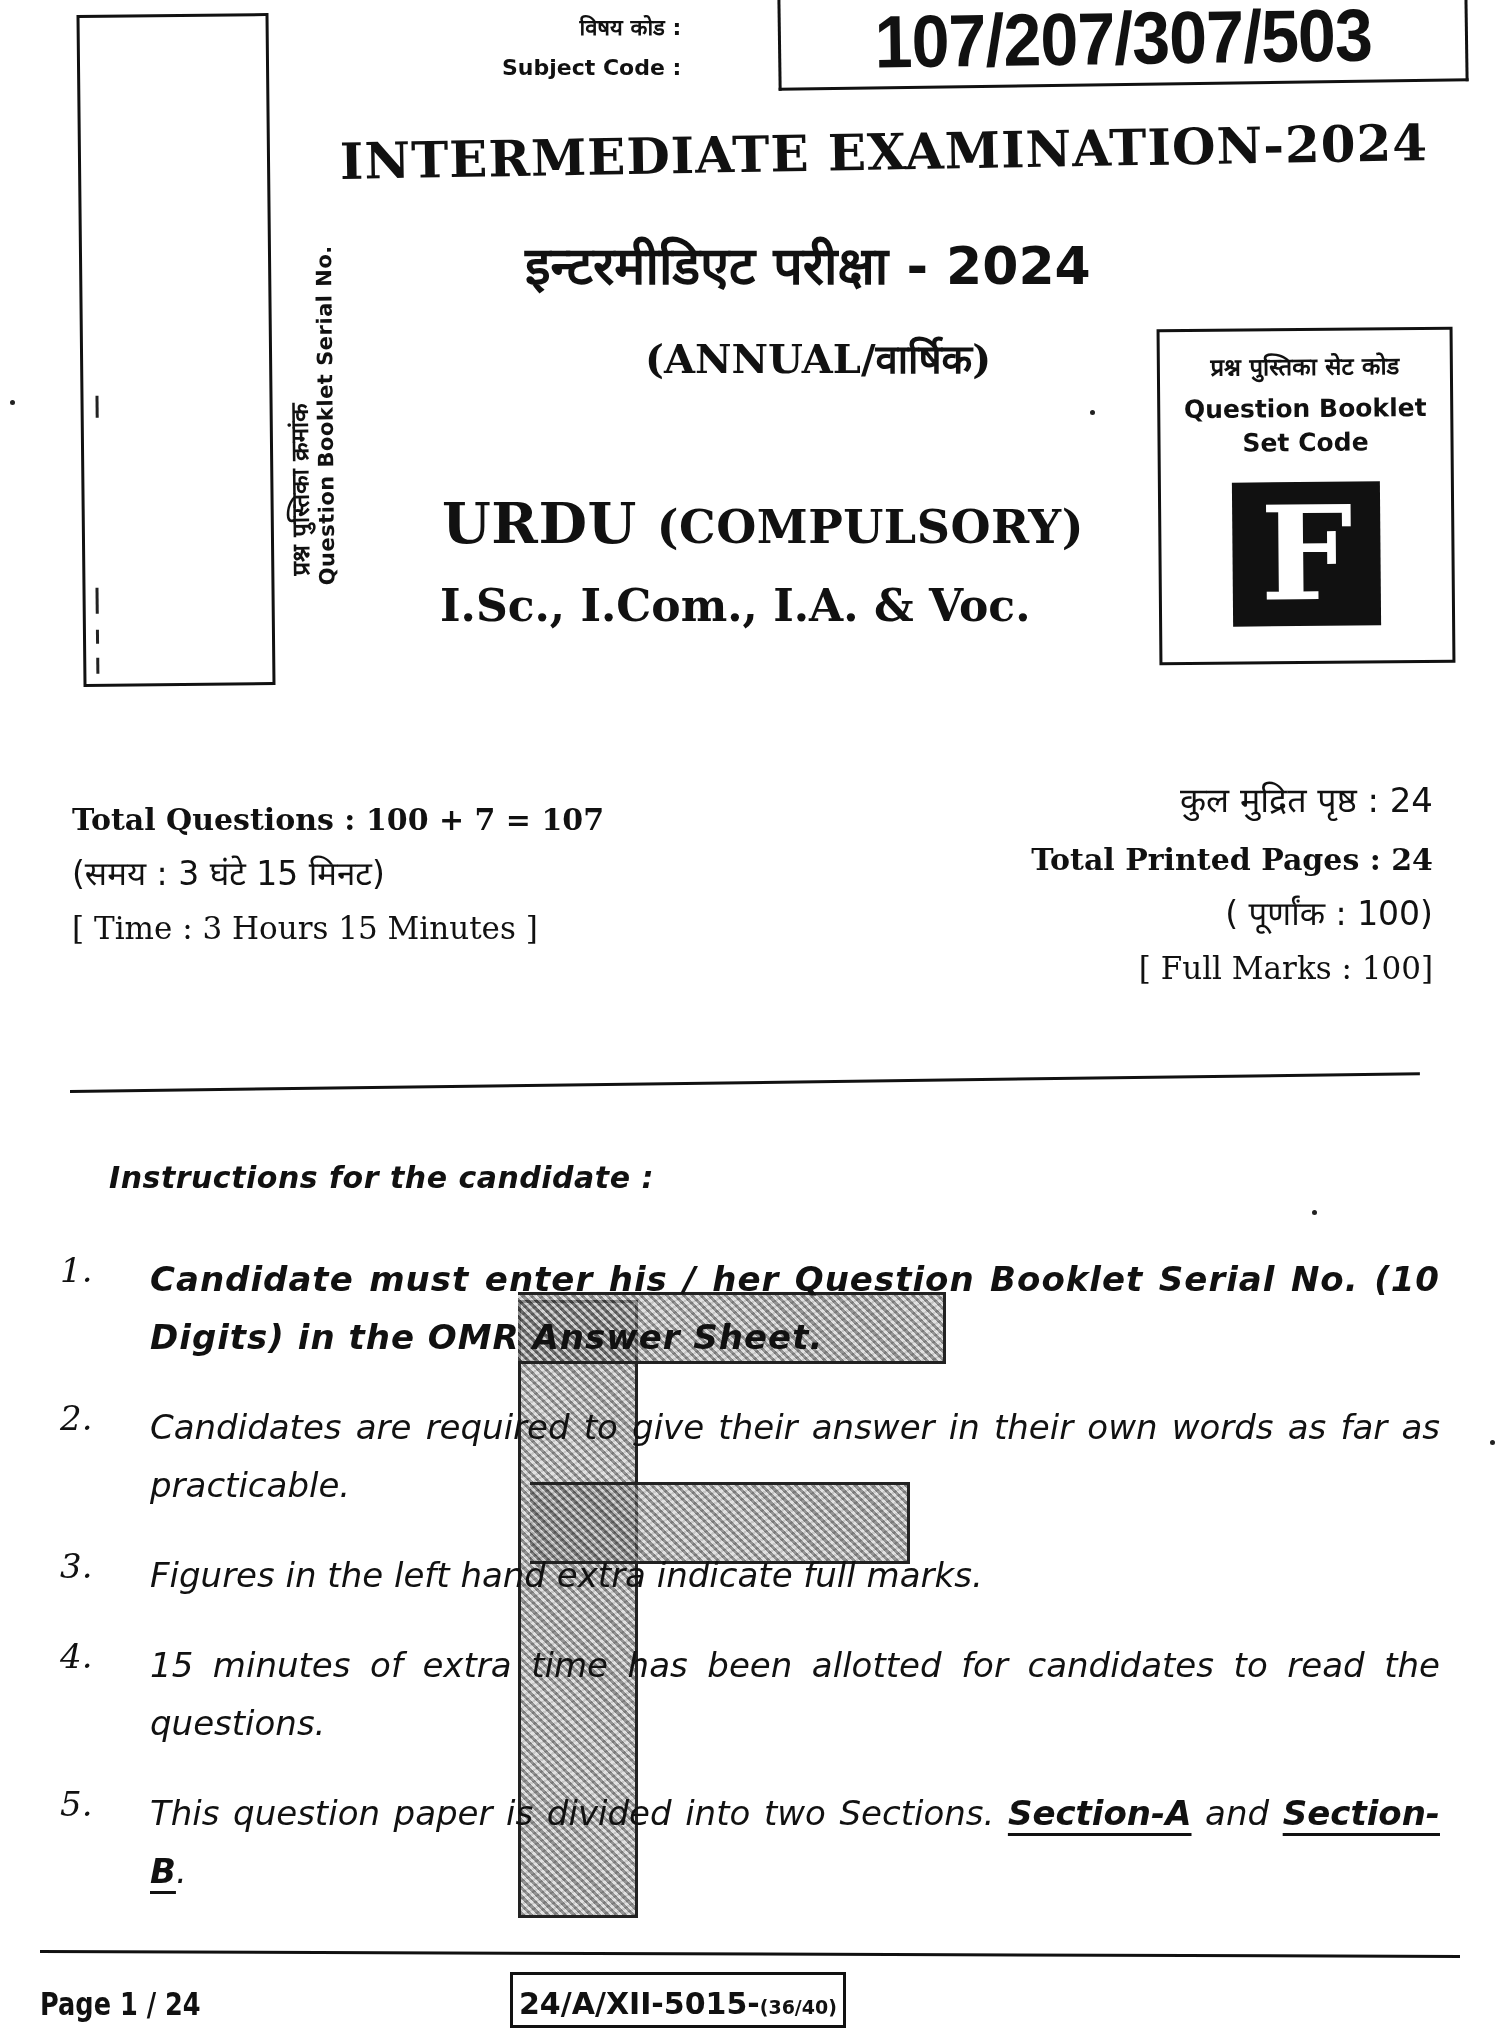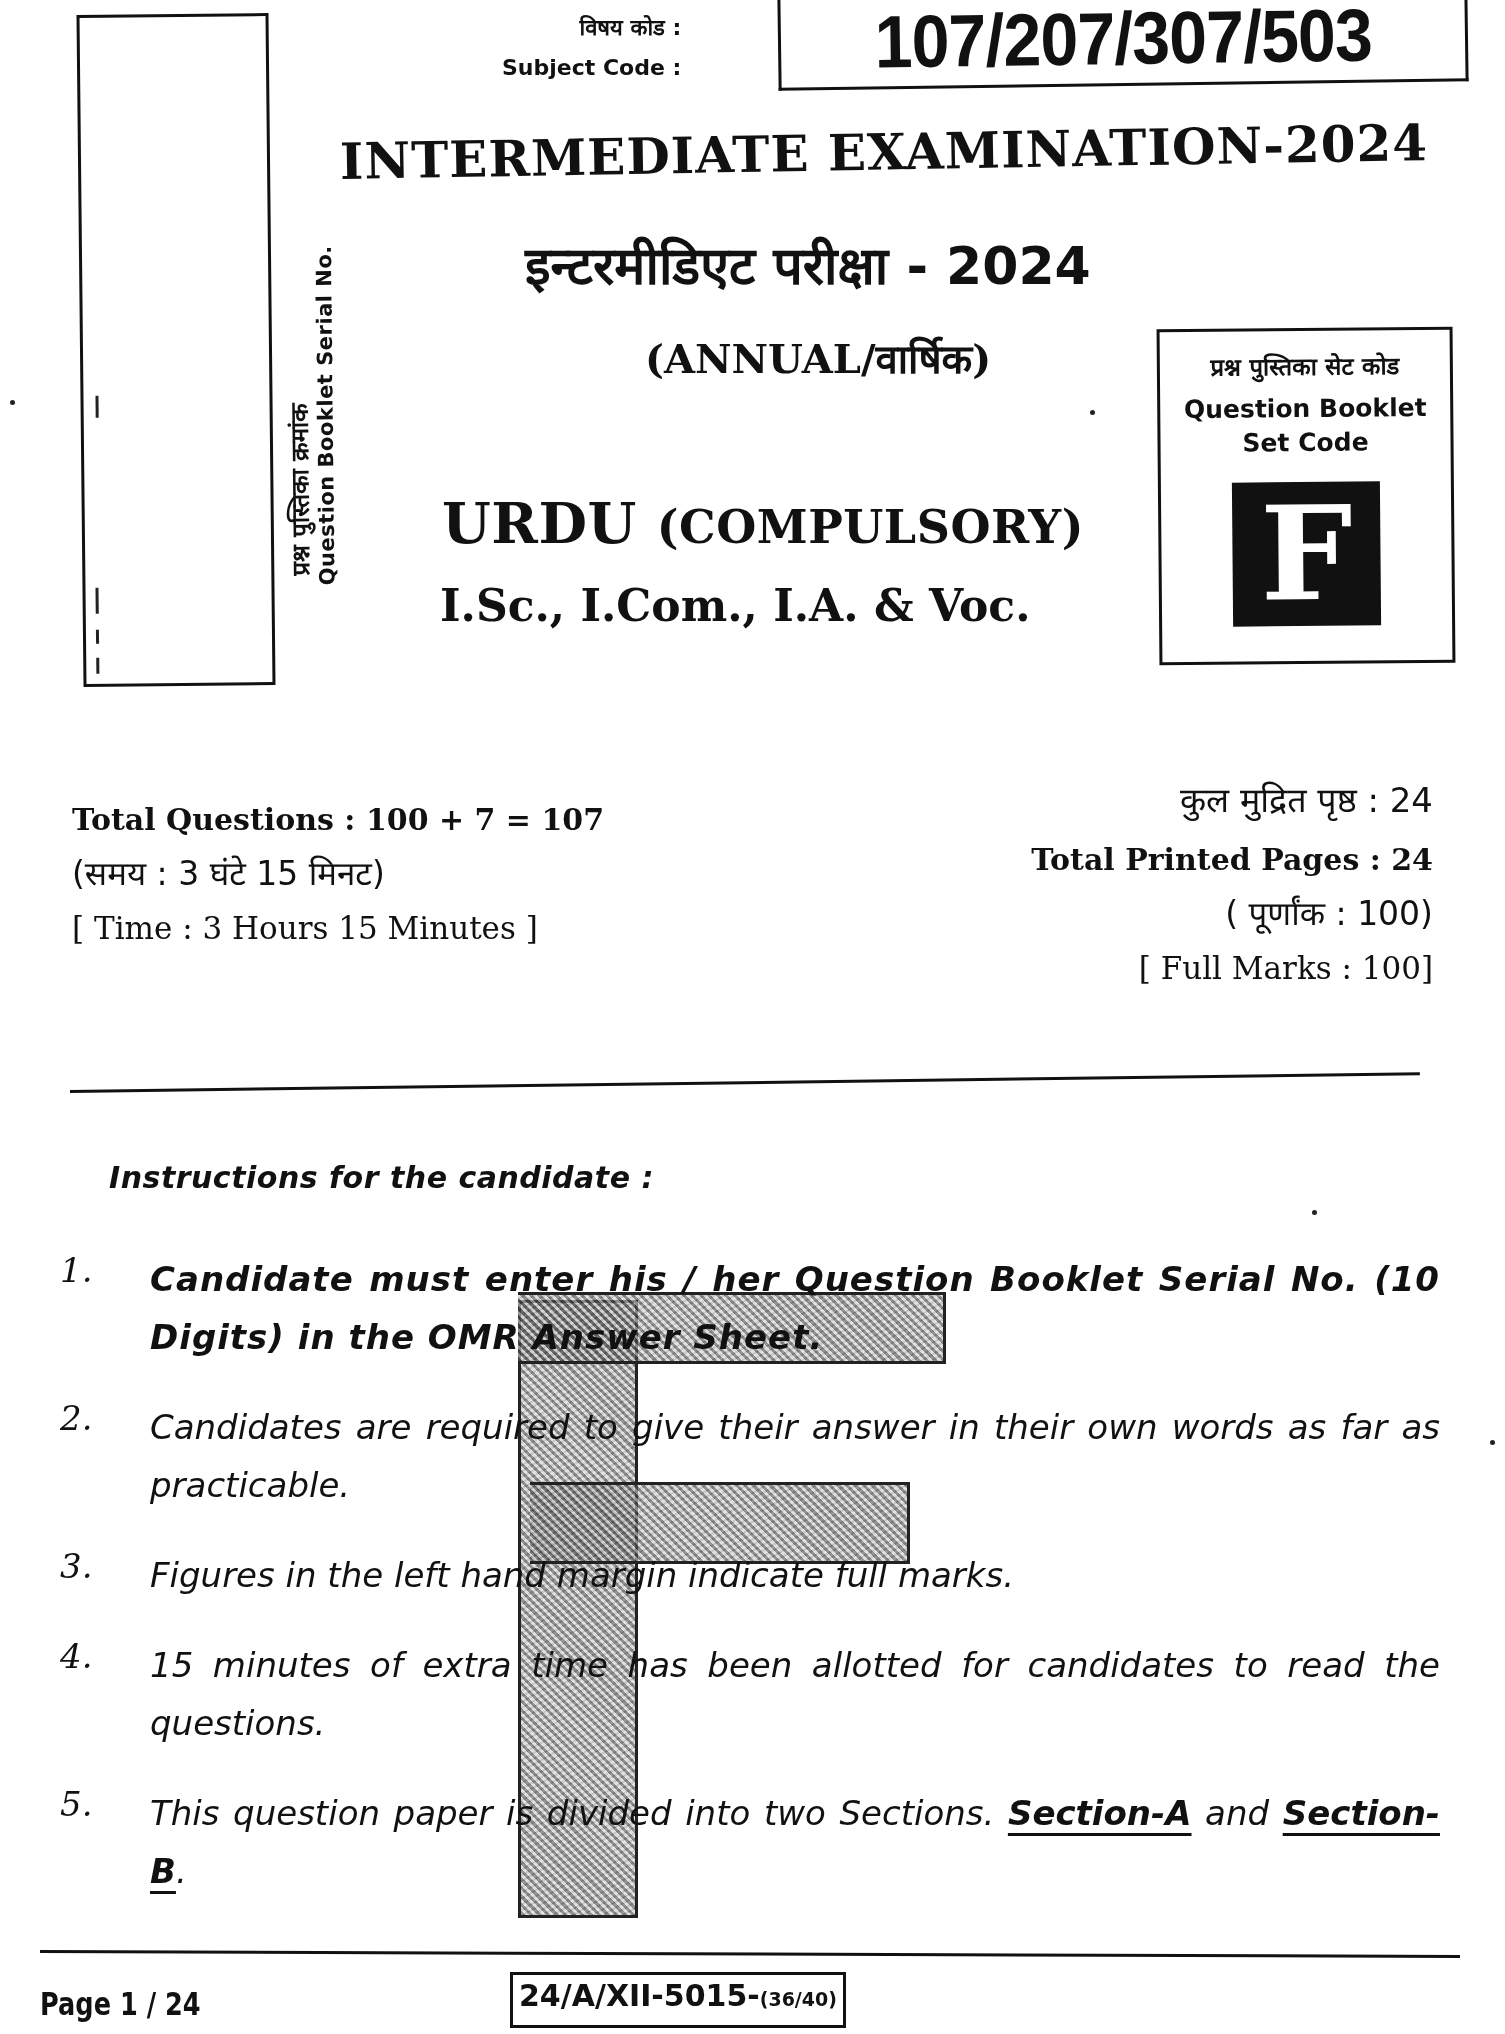--- a/index.html
+++ b/index.html
@@ -121,21 +121,21 @@
     transform: rotate(0.2deg); transform-origin: left center;
   }
   .page-num {
     left: 40px; top: 1985px; font-size: 32px; font-family: "DejaVu Sans", sans-serif;
     font-weight: bold; transform: scaleX(0.8); transform-origin: left center; white-space: nowrap;
   }
   .footer-code {
     left: 510px; top: 1972px; height: 56px; padding: 0 6px;
     border: 3px solid #111; box-sizing: border-box;
     font-family: "DejaVu Sans", sans-serif; font-weight: bold; font-size: 30px;
-    line-height: 42px; white-space: nowrap;
+    line-height: 58px; white-space: nowrap;
   }
   .footer-code .sm { font-size: 19px; }
   .dot { position:absolute; width:5px; height:5px; background:#222; border-radius:50%; }
 </style>
 </head>
 <body>
 
 <div class="abs serial-box">
   <div class="serial-vert">
     <span class="v1">प्रश्न पुस्तिका क्रमांक</span>
@@ -195,21 +195,21 @@
   <div class="instr-item i1" style="margin-bottom:32px;">
     <span class="instr-num">1.</span>
     <div class="instr-text">Candidate must enter his / her Question Booklet Serial No. (10 Digits) in the OMR Answer Sheet.</div>
   </div>
   <div class="instr-item" style="margin-bottom:32px;">
     <span class="instr-num">2.</span>
     <div class="instr-text">Candidates are required to give their answer in their own words as far as practicable.</div>
   </div>
   <div class="instr-item" style="margin-bottom:32px;">
     <span class="instr-num">3.</span>
-    <div class="instr-text">Figures in the left hand margin indicate full marks.</div>
+    <div class="instr-text">Figures in the left hand extra indicate full marks.</div>
   </div>
   <div class="instr-item" style="margin-bottom:32px;">
     <span class="instr-num">4.</span>
     <div class="instr-text">15 minutes of extra time has been allotted for candidates to read the questions.</div>
   </div>
   <div class="instr-item">
     <span class="instr-num">5.</span>
     <div class="instr-text">
       <span>This question paper is divided into two Sections.</span>
       <span class="sec-link">Section-A</span>

